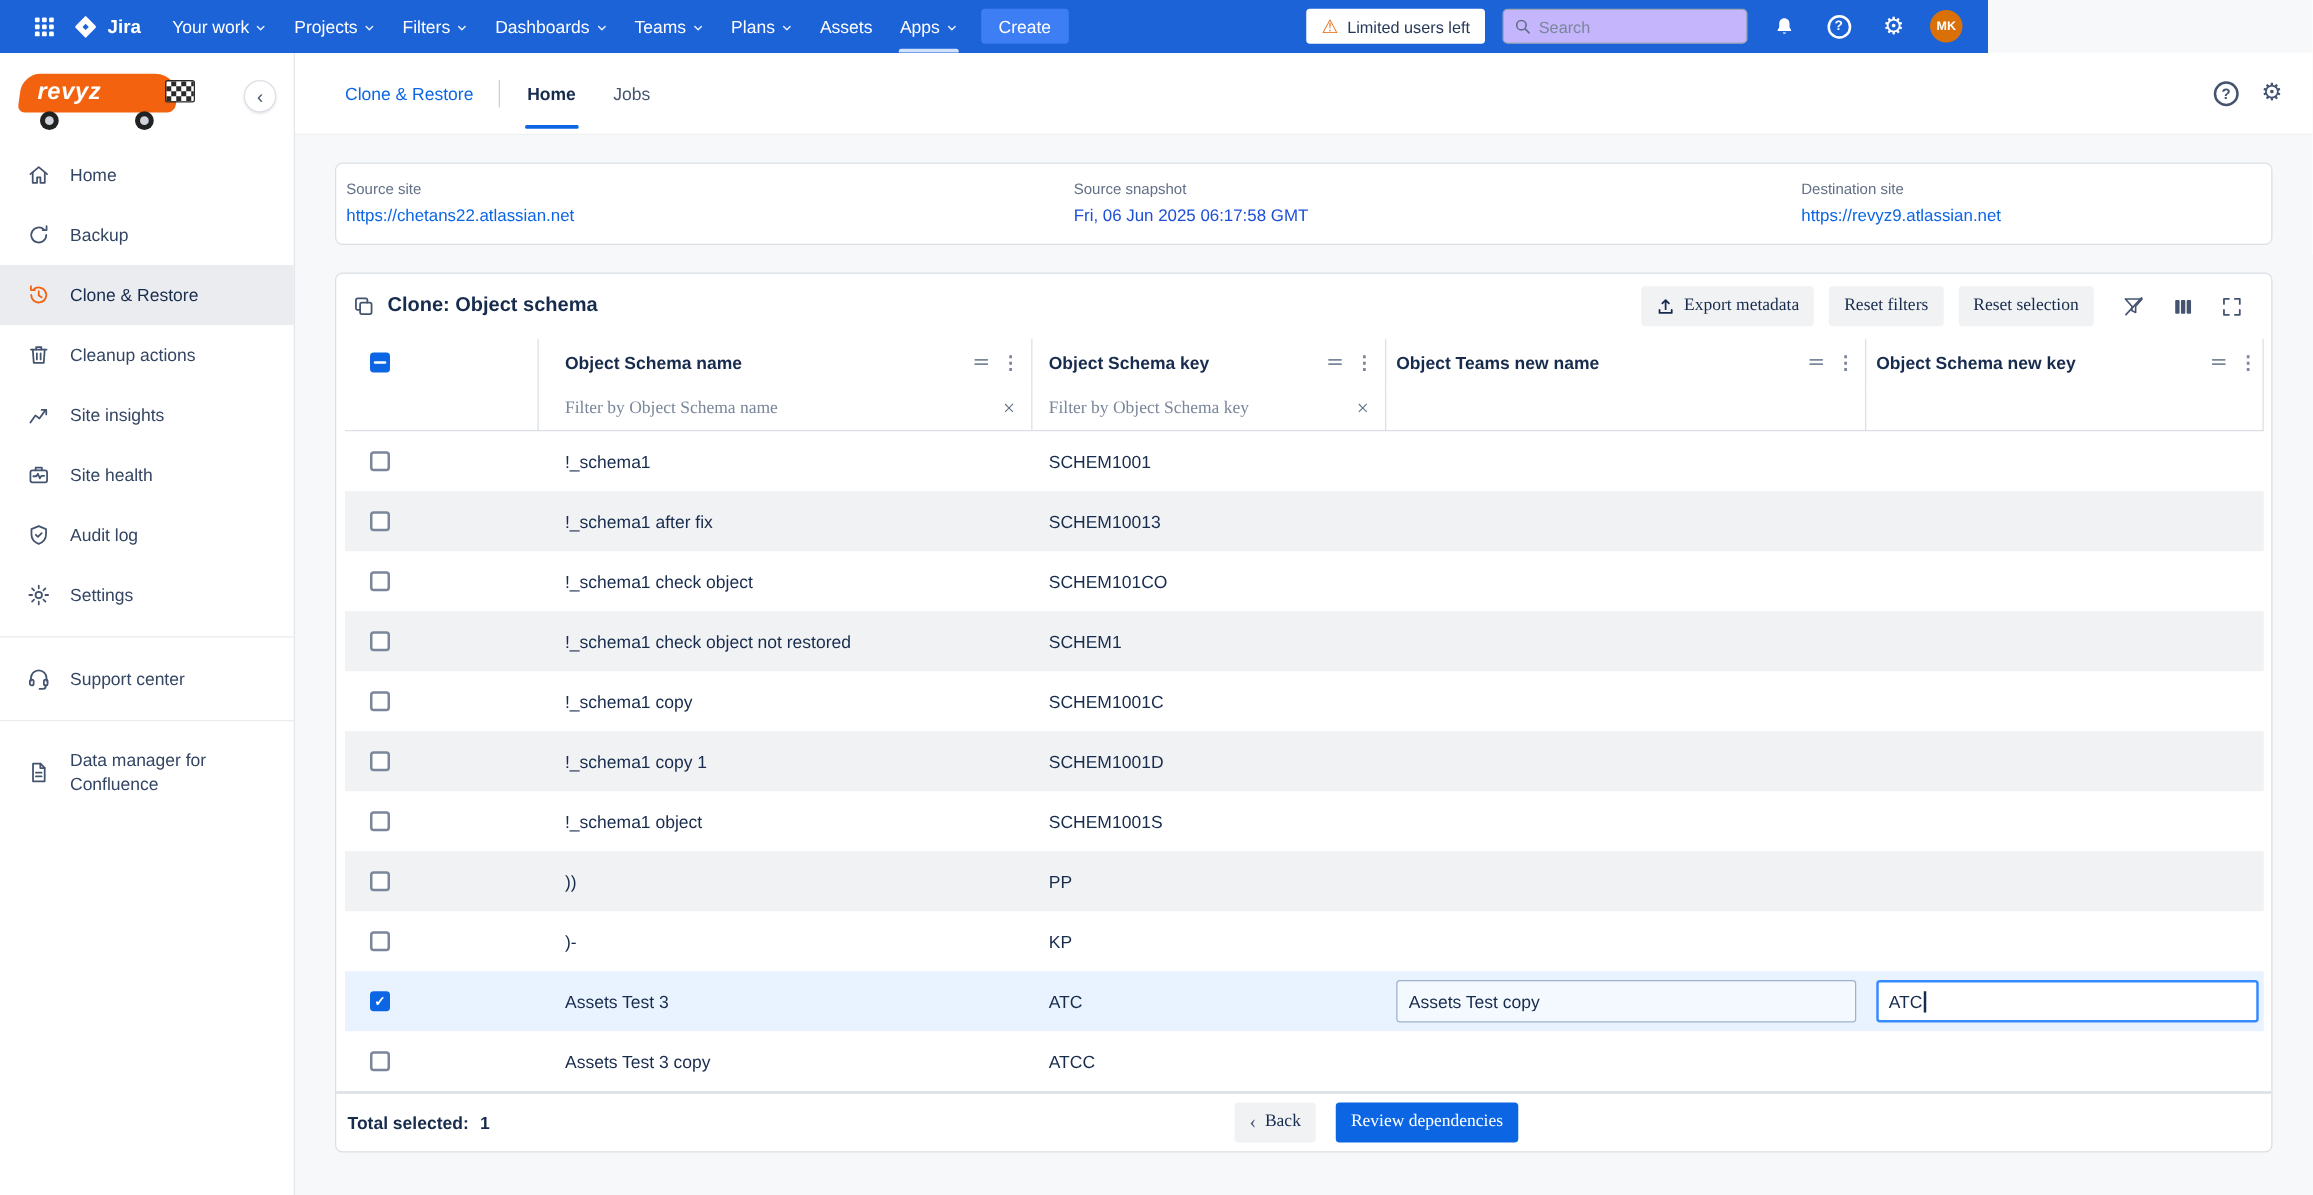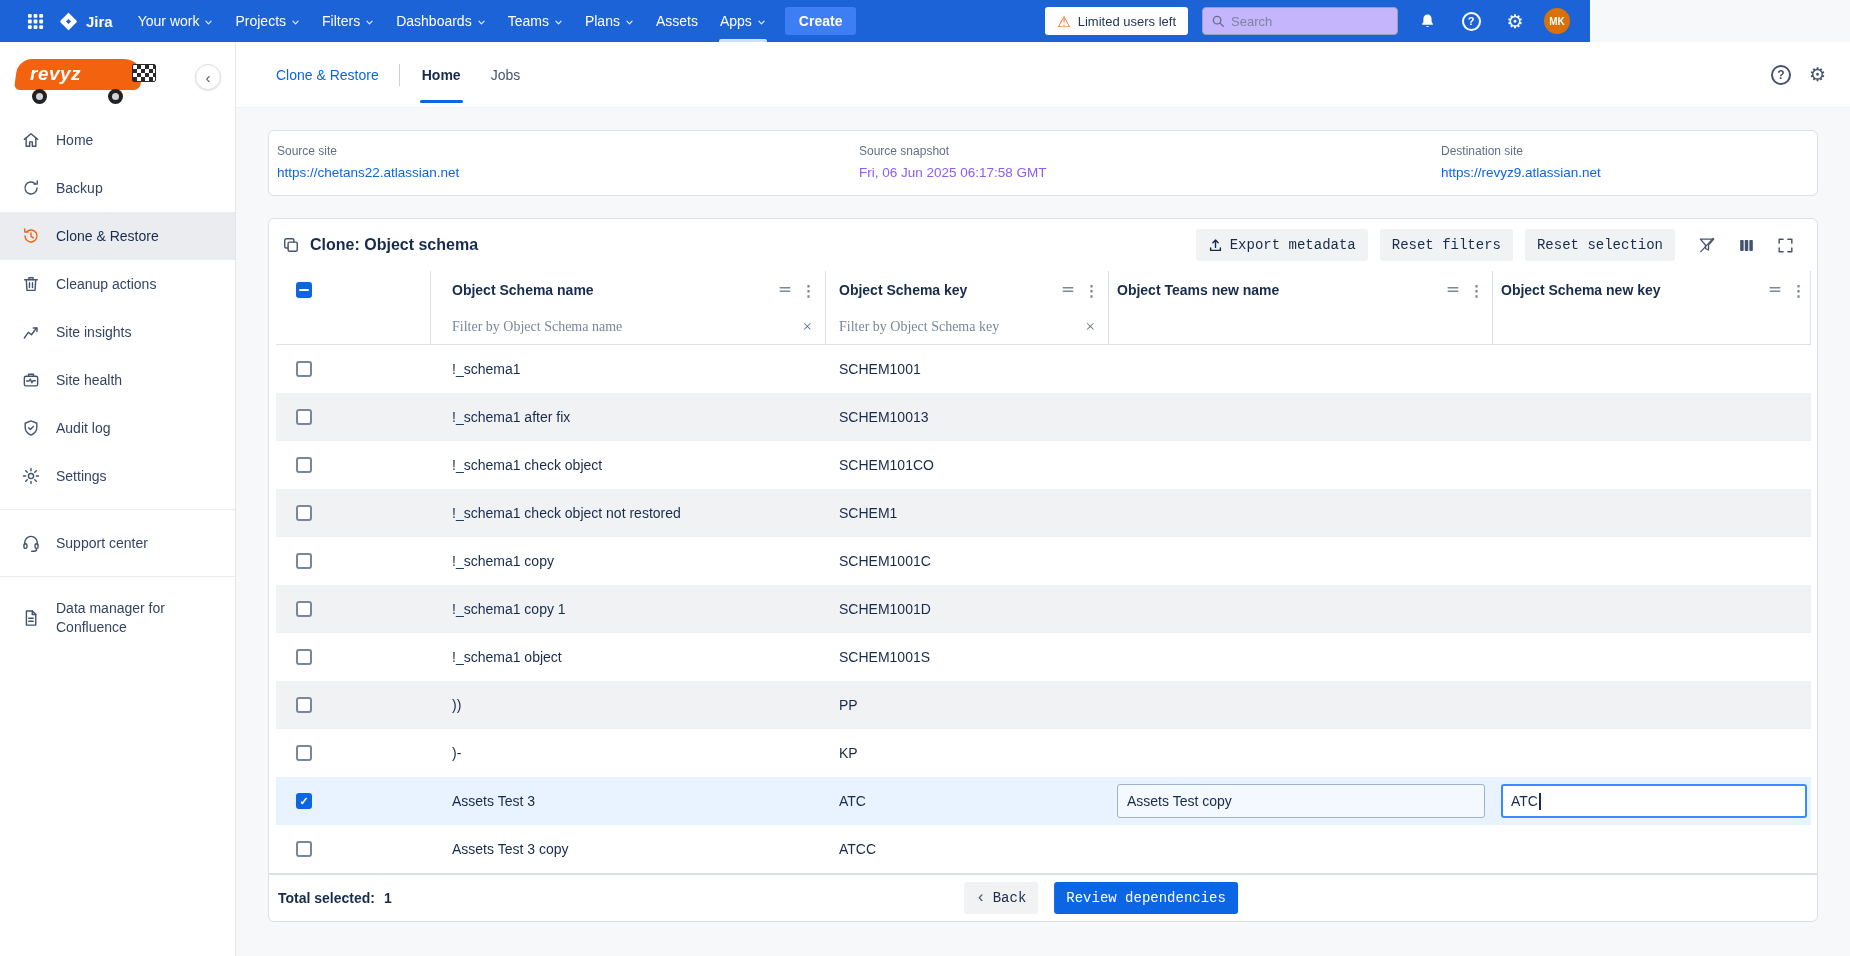--- a/index.html
+++ b/index.html
@@ -20,21 +20,21 @@
     background: var(--nav-bg, #1d63d8);
     display:flex; align-items:center; padding:0 20px; z-index:50;
   }
   .nav-left { display:flex; align-items:center; height:100%; }
   .icon-btn { width:30px; height:30px; display:flex; align-items:center; justify-content:center; border-radius:4px; cursor:pointer; flex:none; }
   .jira-logo { margin-left:8px; display:flex; align-items:center; }
   .product-name { color:#fff; font-size:15px; font-weight:bold; margin:0 14px 0 7px; }
   .nav-item { color:#fff; font-size:14px; height:42px; padding:0 11px; display:flex; align-items:center; gap:5px; position:relative; cursor:pointer; white-space:nowrap; }
   .nav-item .chev { opacity:.9; margin-top:2px; }
   .nav-item.active::after { content:""; position:absolute; left:10px; right:10px; bottom:0; height:3px; background:#cfe1fb; border-radius:2px 2px 0 0; }
-  .create-btn { background: var(--create-btn, #3e7ef5); color:#fff; height:28px; padding:0 14px; border:none; border-radius:3px; font-family:inherit; font-size:14px; font-weight:700; margin-left:8px; display:flex; align-items:center; cursor:pointer; }
+  .create-btn { background: var(--create-btn, #3e7ef5); color:#fff; height:28px; padding:0 14px; border:none; border-radius:3px; font-family:inherit; font-size:14px; font-weight:400; margin-left:8px; display:flex; align-items:center; cursor:pointer; }
   .nav-right { margin-left:auto; display:flex; align-items:center; gap:14px; }
   .warn-chip { background:#fff; height:28px; border-radius:3px; padding:0 12px; display:flex; align-items:center; gap:7px; font-size:13px; font-weight:500; color:#253858; cursor:pointer; white-space:nowrap; }
   .warn-glyph { color: var(--warning, #e56910); font-size:15px; line-height:1; }
   .nav-search { background:#c4b5fd; border:1px solid #98a4b5; border-radius:4px; height:28px; width:196px; display:flex; align-items:center; padding:0 8px; gap:6px; }
   .nav-search input { border:none; outline:none; background:transparent; flex:1; min-width:0; font-family:inherit; font-size:13px; color:#172b4d; }
   .nav-search input::placeholder { color:#7a869a; }
   .help-ring { width:19px; height:19px; border:2px solid #fff; border-radius:50%; color:#fff; font-size:11px; font-weight:bold; display:flex; align-items:center; justify-content:center; }
   .gear-glyph { color:#fff; font-size:19px; line-height:1; }
   .avatar { width:26px; height:26px; border-radius:50%; background: var(--avatar-bg, #d97008); color:#fff; font-size:10px; font-weight:bold; display:flex; align-items:center; justify-content:center; cursor:pointer; }
 
@@ -67,30 +67,30 @@
   .tab.active { color:#172b4d; font-weight:600; }
   .tab.active::after { content:""; position:absolute; left:0; right:0; bottom:5px; height:3px; border-radius:2px; background: var(--link, #0c66e4); }
   .tabbar-icons { margin-left:auto; display:flex; align-items:center; gap:18px; }
   .help-ring.dark { border-color:#44546f; color:#44546f; width:20px; height:20px; font-size:12px; cursor:pointer; }
   .gear-glyph.dark { color:#44546f; cursor:pointer; }
 
   .content { padding:22px 32px 0; }
 
   .info-card { background:#fff; border:1px solid #dcdfe4; border-radius:6px; padding:13px 16px 15px 8px; display:grid; grid-template-columns:582px 582px 1fr; }
   .info-label { font-size:12px; color: var(--muted, #626f86); margin-bottom:7px; }
-  .info-value { font-size:13.5px; color:#8b5cf6; }
+  .info-value { font-size:13.5px; color:#1d4ed8; }
   .info-value.link { color: var(--link, #0c66e4); cursor:pointer; }
 
   .panel { background:#fff; border:1px solid #dcdfe4; border-radius:6px; margin-top:22px; }
   .panel-head { display:flex; align-items:center; padding:10px 22px 10px 12px; }
   .panel-title-wrap { display:flex; align-items:center; gap:9px; }
   .copy-icon { color:#44546f; }
   .panel-title { font-size:16px; font-weight:600; }
   .toolbar { margin-left:auto; display:flex; align-items:center; gap:12px; }
-  .btn { height:32px; border:none; border-radius:3px; background:#f1f2f4; color:#172b4d; font-family:Liberation Mono, monospace; font-size:14px; font-weight:500; padding:0 12px; display:flex; align-items:center; gap:7px; cursor:pointer; white-space:nowrap; }
+  .btn { height:32px; border:none; border-radius:3px; background:#f1f2f4; color:#172b4d; font-family:Liberation Serif, serif; font-size:14px; font-weight:500; padding:0 12px; display:flex; align-items:center; gap:7px; cursor:pointer; white-space:nowrap; }
   .btn.primary { background: var(--primary, #0c66e4); color:#fff; }
   .tool-icons { display:flex; align-items:center; gap:20px; margin-left:10px; color:#44546f; }
   .tool-icon { cursor:pointer; display:flex; }
 
   
   .table { margin:0 6px 0 7px; }
   .tgrid { display:grid; grid-template-columns:155px 395px 283px 384px 318px; }
   .tgrid > :nth-child(1) { padding-left:20px; }
   .tgrid > :nth-child(2) { padding-left:21px; }
   .tgrid > :nth-child(3) { padding-left:13px; }

